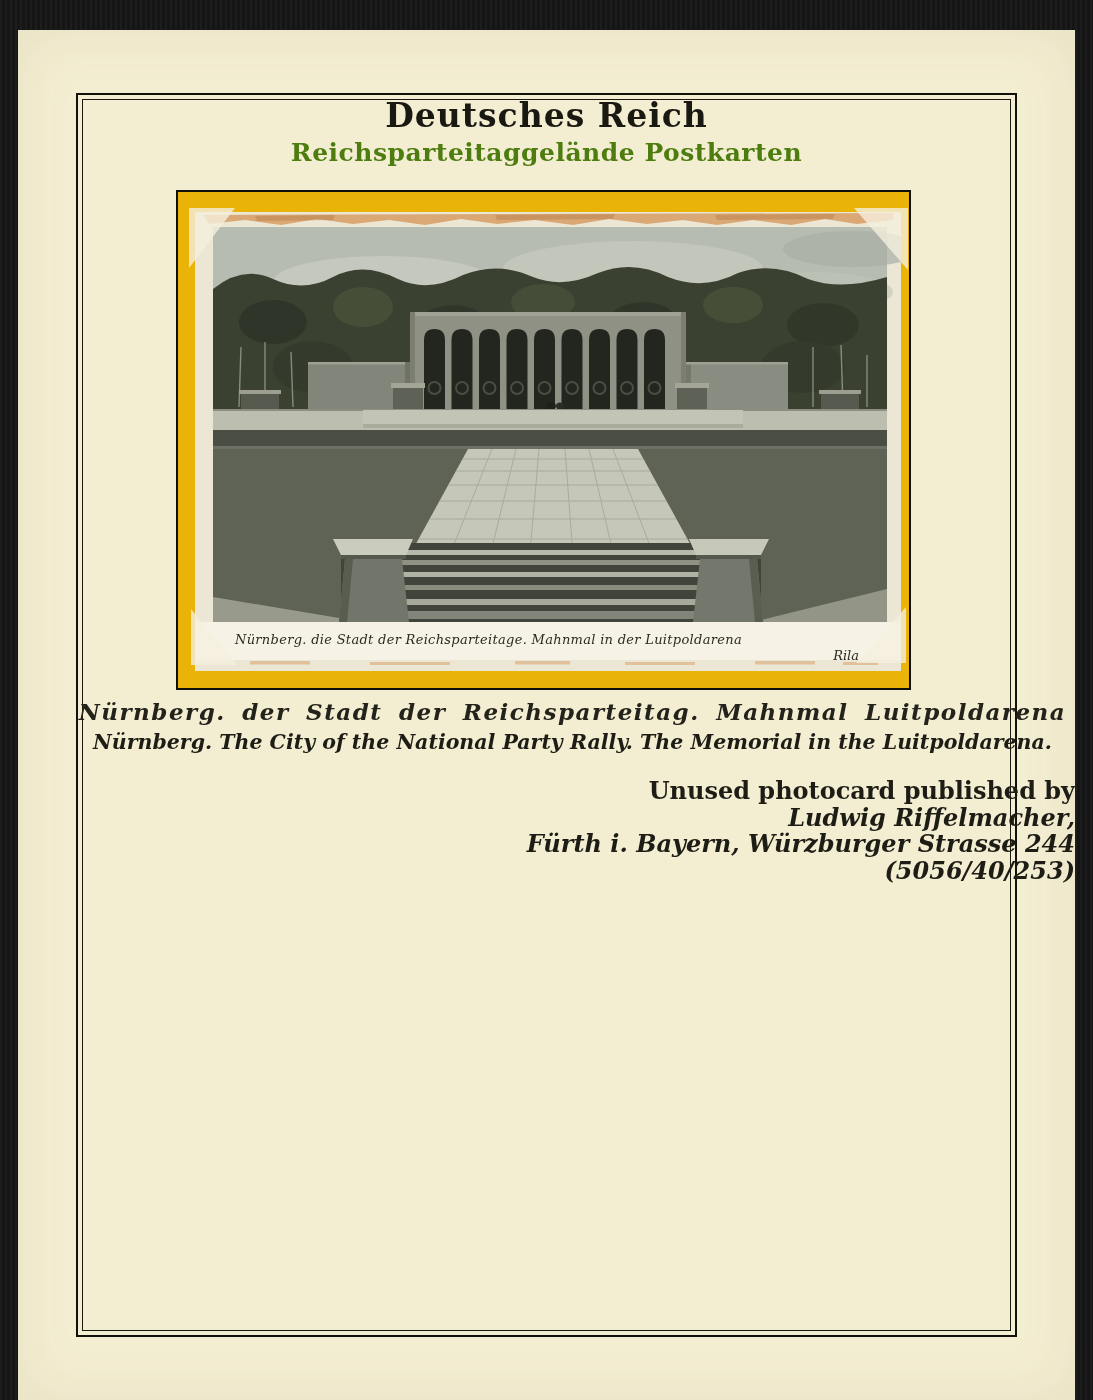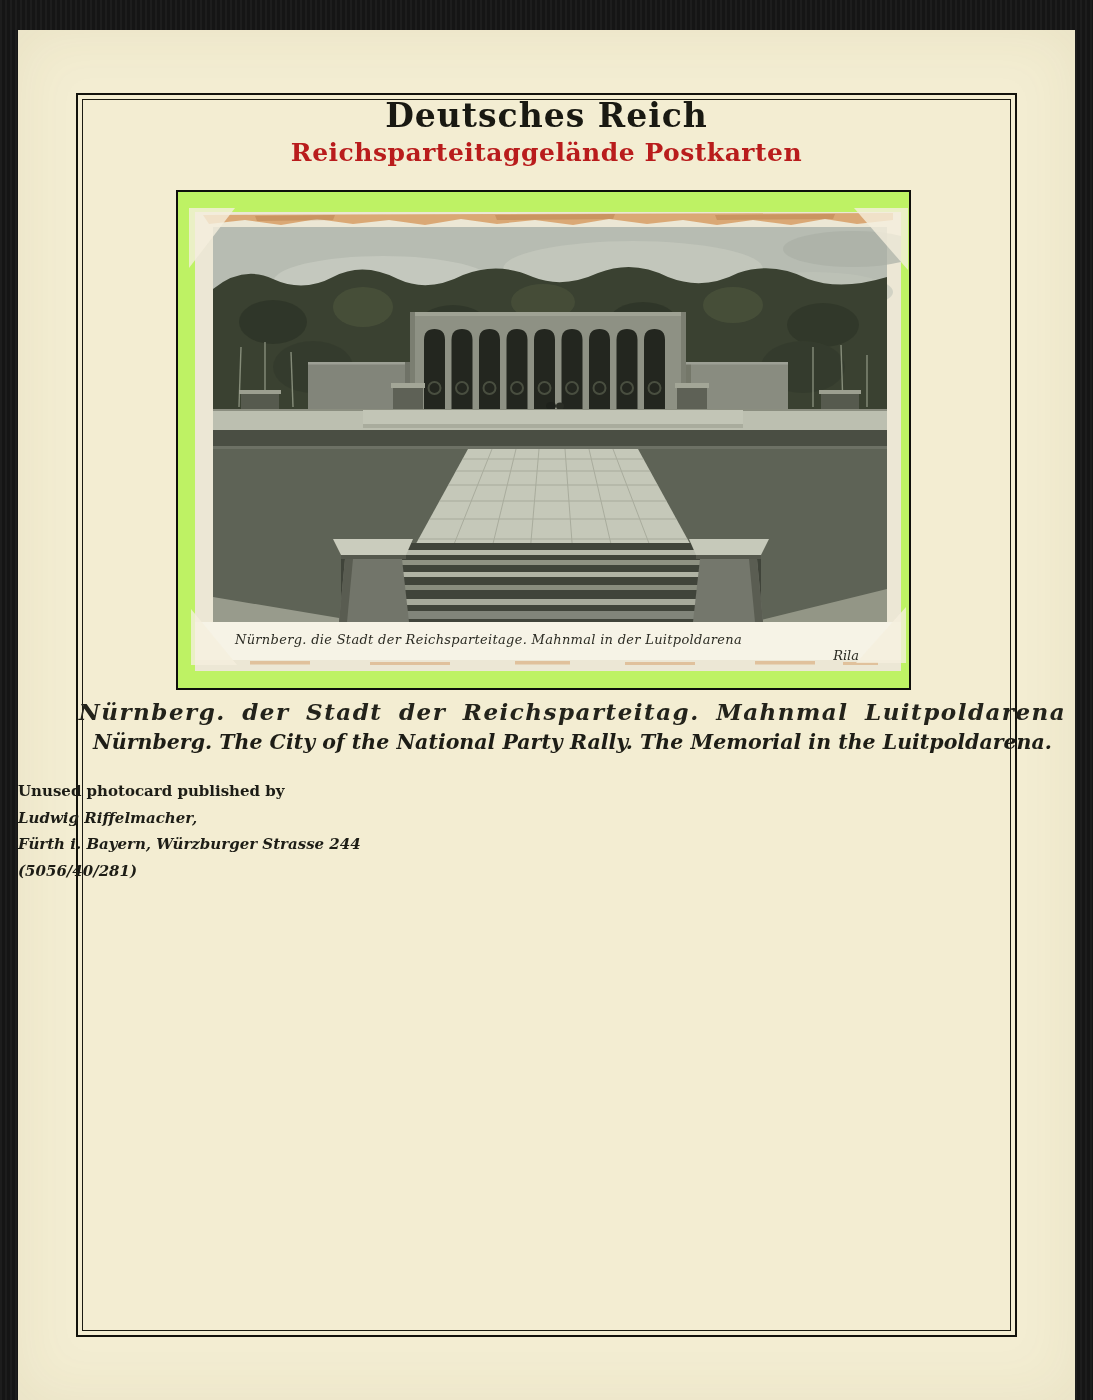--- a/index.html
+++ b/index.html
@@ -29,25 +29,25 @@
   .rule-inner{
     position:absolute; inset:4px;
     border:1.2px solid #1a1a12;
   }
   .title-line1{
     position:absolute; left:0; right:0; top:66px; text-align:center;
     font-size:33px; font-weight:700; letter-spacing:1px; color:#191912;
   }
   .title-line2{
     position:absolute; left:0; right:0; top:108px; text-align:center;
-    font-size:25px; font-weight:700; letter-spacing:.5px; color:#b91c1c;
+    font-size:25px; font-weight:700; letter-spacing:.5px; color:#4d7c0f;
   }
   .photo-frame{
     position:absolute; left:158px; top:160px; width:735px; height:500px;
-    border:2px solid #0f0f0b; background:#bef264;
+    border:2px solid #0f0f0b; background:#eab308;
   }
   .postcard{
     position:absolute; left:17px; top:20px; width:706px; height:459px;
   }
   .postcard svg{ position:absolute; left:0; top:0; }
   .card-caption{
     position:absolute; left:0; top:412px; width:706px; height:34px;
     font-style:italic; font-size:13px; color:#2b2b23;
   }
   .card-caption .cap-left{ position:absolute; left:40px; top:8px; letter-spacing:.3px; }
@@ -68,22 +68,22 @@
     transform:translateX(26px);
   }
   .script-line{
     font-size:23px; font-style:italic; font-weight:700;
     letter-spacing:1.5px; word-spacing:7px; color:#23231b;
   }
   .english-line{
     margin-top:5px; font-size:20.5px; font-style:italic; font-weight:700; color:#1d1d16;
   }
   .publisher{
-    position:absolute; left:0; right:0; top:748px; text-align:left;
-    line-height:26.5px; font-size:15px; color:#1d1d16;
+    position:absolute; left:0; right:0; top:748px; text-align:right;
+    line-height:26.5px; font-size:24px; color:#1d1d16;
   }
   .pub-roman{ font-weight:700; }
   .pub-italic{ font-weight:700; font-style:italic; }
 </style>
 </head>
 <body>
 
 <div id="canvas">
   <div class="paper">
 
@@ -268,17 +268,17 @@
 
     <div class="description">
       <div class="script-line">Nürnberg. der Stadt der Reichsparteitag. Mahnmal Luitpoldarena</div>
       <div class="english-line">Nürnberg. The City of the National Party Rally. The Memorial in the Luitpoldarena.</div>
     </div>
 
     <div class="publisher">
       <div class="pub-roman">Unused photocard published by</div>
       <div class="pub-italic">Ludwig Riffelmacher,</div>
       <div class="pub-italic">Fürth i. Bayern, Würzburger Strasse 244</div>
-      <div class="pub-italic">(5056/40/281)</div>
+      <div class="pub-italic">(5056/40/253)</div>
     </div>
 
   </div>
 </div>
 
 </body></html>

